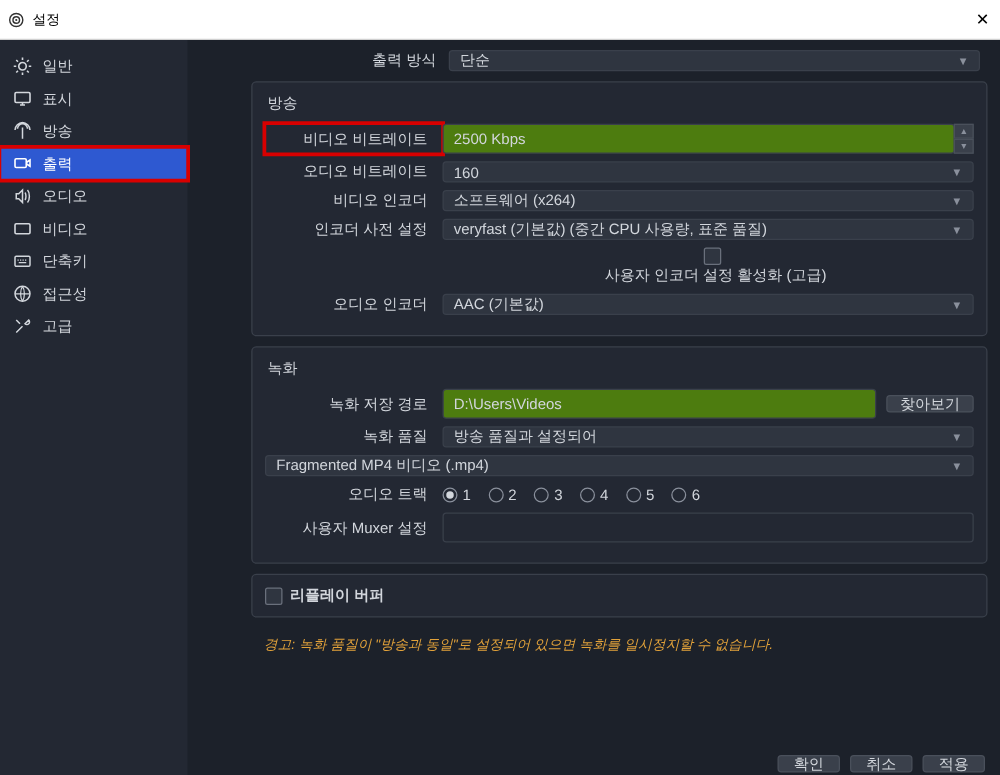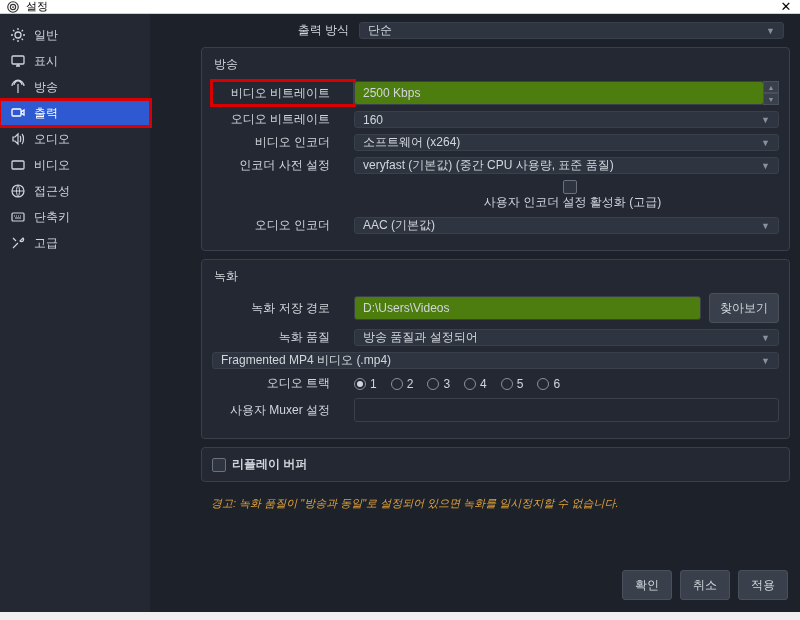--- a/index.html
+++ b/index.html
@@ -5,21 +5,21 @@
   * { box-sizing: border-box; margin: 0; padding: 0; }
   body {
     width: 800px; height: 620px;
     background: #f0f0f0;
     font-family: "Malgun Gothic", Arial, sans-serif;
     font-size: 12px;
     color: #d2d6dc;
     overflow: hidden;
   }
   .titlebar {
-    height: 14px; background: #ffffff;
+    height: 32px; background: #ffffff;
     display: flex; align-items: center;
     padding: 0 6px; color: #000;
     border-bottom: 1px solid #d0d0d0;
   }
   .titlebar .title-icon { width: 14px; height: 14px; margin-right: 6px; }
   .titlebar .title-text { flex: 1; font-size: 11px; }
   .titlebar .close { width: 16px; text-align: center; font-size: 13px; cursor: pointer; }
 
   .app {
     display: flex; width: 800px; height: 598px;
@@ -64,36 +64,36 @@
     padding: 6px 10px 10px 10px;
     margin-bottom: 8px;
     background: #232833;
   }
   .panel-title { color: #d2d6dc; font-size: 12px; margin: 2px 0 8px 2px; }
 
   .row {
     display: flex; align-items: center;
     margin: 6px 0;
   }
-  .row .lbl { width: 142px; text-align: right; padding-right: 24px; color: #d2d6dc; font-size: 12px; }
+  .row .lbl { width: 142px; text-align: right; padding-right: 12px; color: #d2d6dc; font-size: 12px; }
   .row .lbl.hl-red { display: inline-flex; align-items: center; justify-content: flex-end; height: 24px; background: #232833; }
   .field {
     flex: 1; height: 24px; background: #4d7c0f;
     border: 1px solid #3a404b; border-radius: 3px;
     display: flex; align-items: center; padding: 0 8px;
     color: #d2d6dc; font-size: 12px;
   }
   .spinner { width: 16px; display: flex; flex-direction: column; margin-left: -1px;}
   .spinbtn { height: 12px; background: #3a404b; border: 1px solid #4a505b; font-size: 7px; color: #8a909c; display: flex; align-items: center; justify-content: center; cursor: pointer; }
 
   .checkbox { width: 14px; height: 14px; border: 1px solid #6a707c; background: #2f3540; margin-right: 6px; border-radius: 2px; }
   .chk-row { display: flex; align-items: center; margin: 4px 0 4px 154px; color: #d2d6dc; font-size: 12px; flex-direction: column; }
 
   .btn {
-    height: 30px; padding: 0 12px;
+    height: 14px; padding: 0 12px;
     background: #3a404b; border: 1px solid #4a505b; border-radius: 3px;
     color: #d2d6dc; font-size: 12px;
     display: flex; align-items: center; cursor: pointer;
   }
   .btn.small { padding: 0 10px; }
 
   .radios { display: flex; gap: 14px; align-items: center; }
   .radio { width: 12px; height: 12px; border-radius: 50%; border: 1px solid #8a909c; display: inline-flex; align-items: center; justify-content: center; cursor: pointer; }
   .radio.sel::after { content: ""; width: 6px; height: 6px; border-radius: 50%; background: #d2d6dc; }
   .radio-group { display: flex; align-items: center; gap: 4px; }
@@ -173,34 +173,34 @@
       <span class="icn">
           <svg viewBox="0 0 16 16">
             <rect x="2" y="4" width="12" height="8" rx="1" fill="none" stroke="#d2d6dc" stroke-width="1.3"></rect>
           </svg>
         </span>
       <span>비디오</span>
     </div>
     <div class="side-item">
       <span class="icn">
           <svg viewBox="0 0 16 16">
+            <rect x="2" y="4" width="12" height="8" rx="1" fill="none" stroke="#d2d6dc" stroke-width="1.2"></rect>
+            <path d="M4 7h1M6 7h1M8 7h1M10 7h1M5 9h6" stroke="#d2d6dc" stroke-width="1"></path>
+          </svg>
+        </span>
+      <span>단축키</span>
+    </div>
+    <div class="side-item">
+      <span class="icn">
+          <svg viewBox="0 0 16 16">
             <circle cx="8" cy="8" r="6" fill="none" stroke="#d2d6dc" stroke-width="1.2"></circle>
             <path d="M2 8h12M8 2c2 3 2 9 0 12M8 2c-2 3-2 9 0 12" fill="none" stroke="#d2d6dc" stroke-width="1"></path>
           </svg>
         </span>
       <span>접근성</span>
-    </div>
-    <div class="side-item">
-      <span class="icn">
-          <svg viewBox="0 0 16 16">
-            <rect x="2" y="4" width="12" height="8" rx="1" fill="none" stroke="#d2d6dc" stroke-width="1.2"></rect>
-            <path d="M4 7h1M6 7h1M8 7h1M10 7h1M5 9h6" stroke="#d2d6dc" stroke-width="1"></path>
-          </svg>
-        </span>
-      <span>단축키</span>
     </div>
     <div class="side-item">
       <span class="icn">
           <svg viewBox="0 0 16 16">
             <path d="M3 13l5-5m2-2a2 2 0 103-3l-3 3zM3 3l3 3" fill="none" stroke="#d2d6dc" stroke-width="1.2"></path>
           </svg>
         </span>
       <span>고급</span>
     </div>
   </div>

